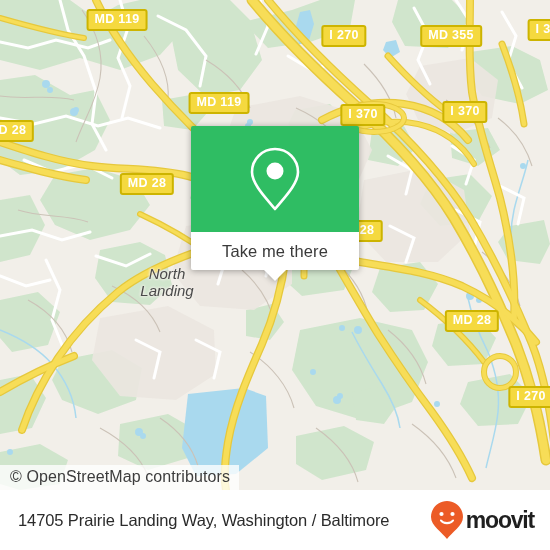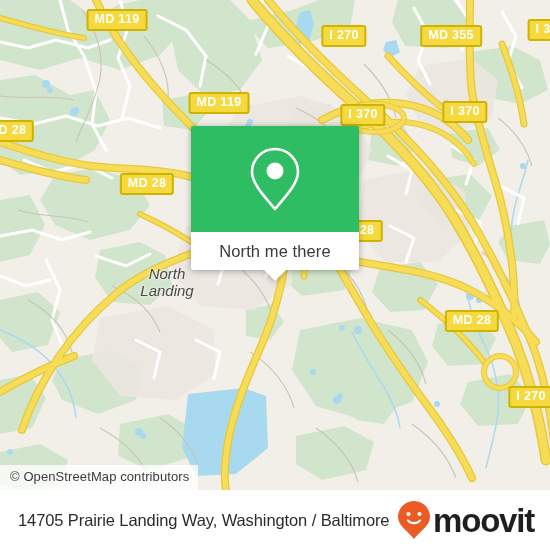--- a/index.html
+++ b/index.html
@@ -31,21 +31,21 @@
     background: #f2efe9;
   }
   #map svg { display: block; }
 
   .attribution {
     position: absolute;
     left: 0;
     bottom: 0;
     background: rgba(255,255,255,0.78);
     color: #3c3c3c;
-    font-size: 13px;
+    font-size: 16px;
     line-height: 14px;
     padding: 5px 9px 6px 10px;
     letter-spacing: 0.1px;
     white-space: nowrap;
   }
 
   
   #popup {
     position: absolute;
     left: 191px;
@@ -118,21 +118,21 @@
     letter-spacing: -0.1px;
     white-space: nowrap;
   }
   #brand {
     display: flex;
     align-items: center;
     gap: 2px;
   }
   #brand-word {
     color: #1f1f1f;
-    font-size: 33px;
+    font-size: 23px;
     font-weight: bold;
     letter-spacing: -1.2px;
     line-height: 33px;
   }
 </style>
 </head>
 <body>
 
 <div id="screen">
 
@@ -369,21 +369,21 @@
     <div class="attribution">© OpenStreetMap contributors</div>
 
     <div id="popup">
       <div class="popup-top">
         <svg width="54" height="66" viewBox="0 0 54 66">
           <path d="M27 3 C14.3 3 4 13.3 4 26 C4 38 18 52 27 63 C36 52 50 38 50 26 C50 13.3 39.7 3 27 3 Z" fill="none" stroke="#ffffff" stroke-width="2.6" stroke-linejoin="round"></path>
           <circle cx="27" cy="25" r="8.5" fill="#ffffff"></circle>
         </svg>
       </div>
       <div class="popup-bottom">
-        <span>North me there</span>
+        <span>Take me there</span>
       </div>
       <div class="popup-tail"></div>
     </div>
   </div>
 
   <div id="footer">
       <div id="footer-ghost"></div>
     <div id="footer-inner">
       <div id="footer-address">14705 Prairie Landing Way, Washington / Baltimore</div>
       <div id="brand">

